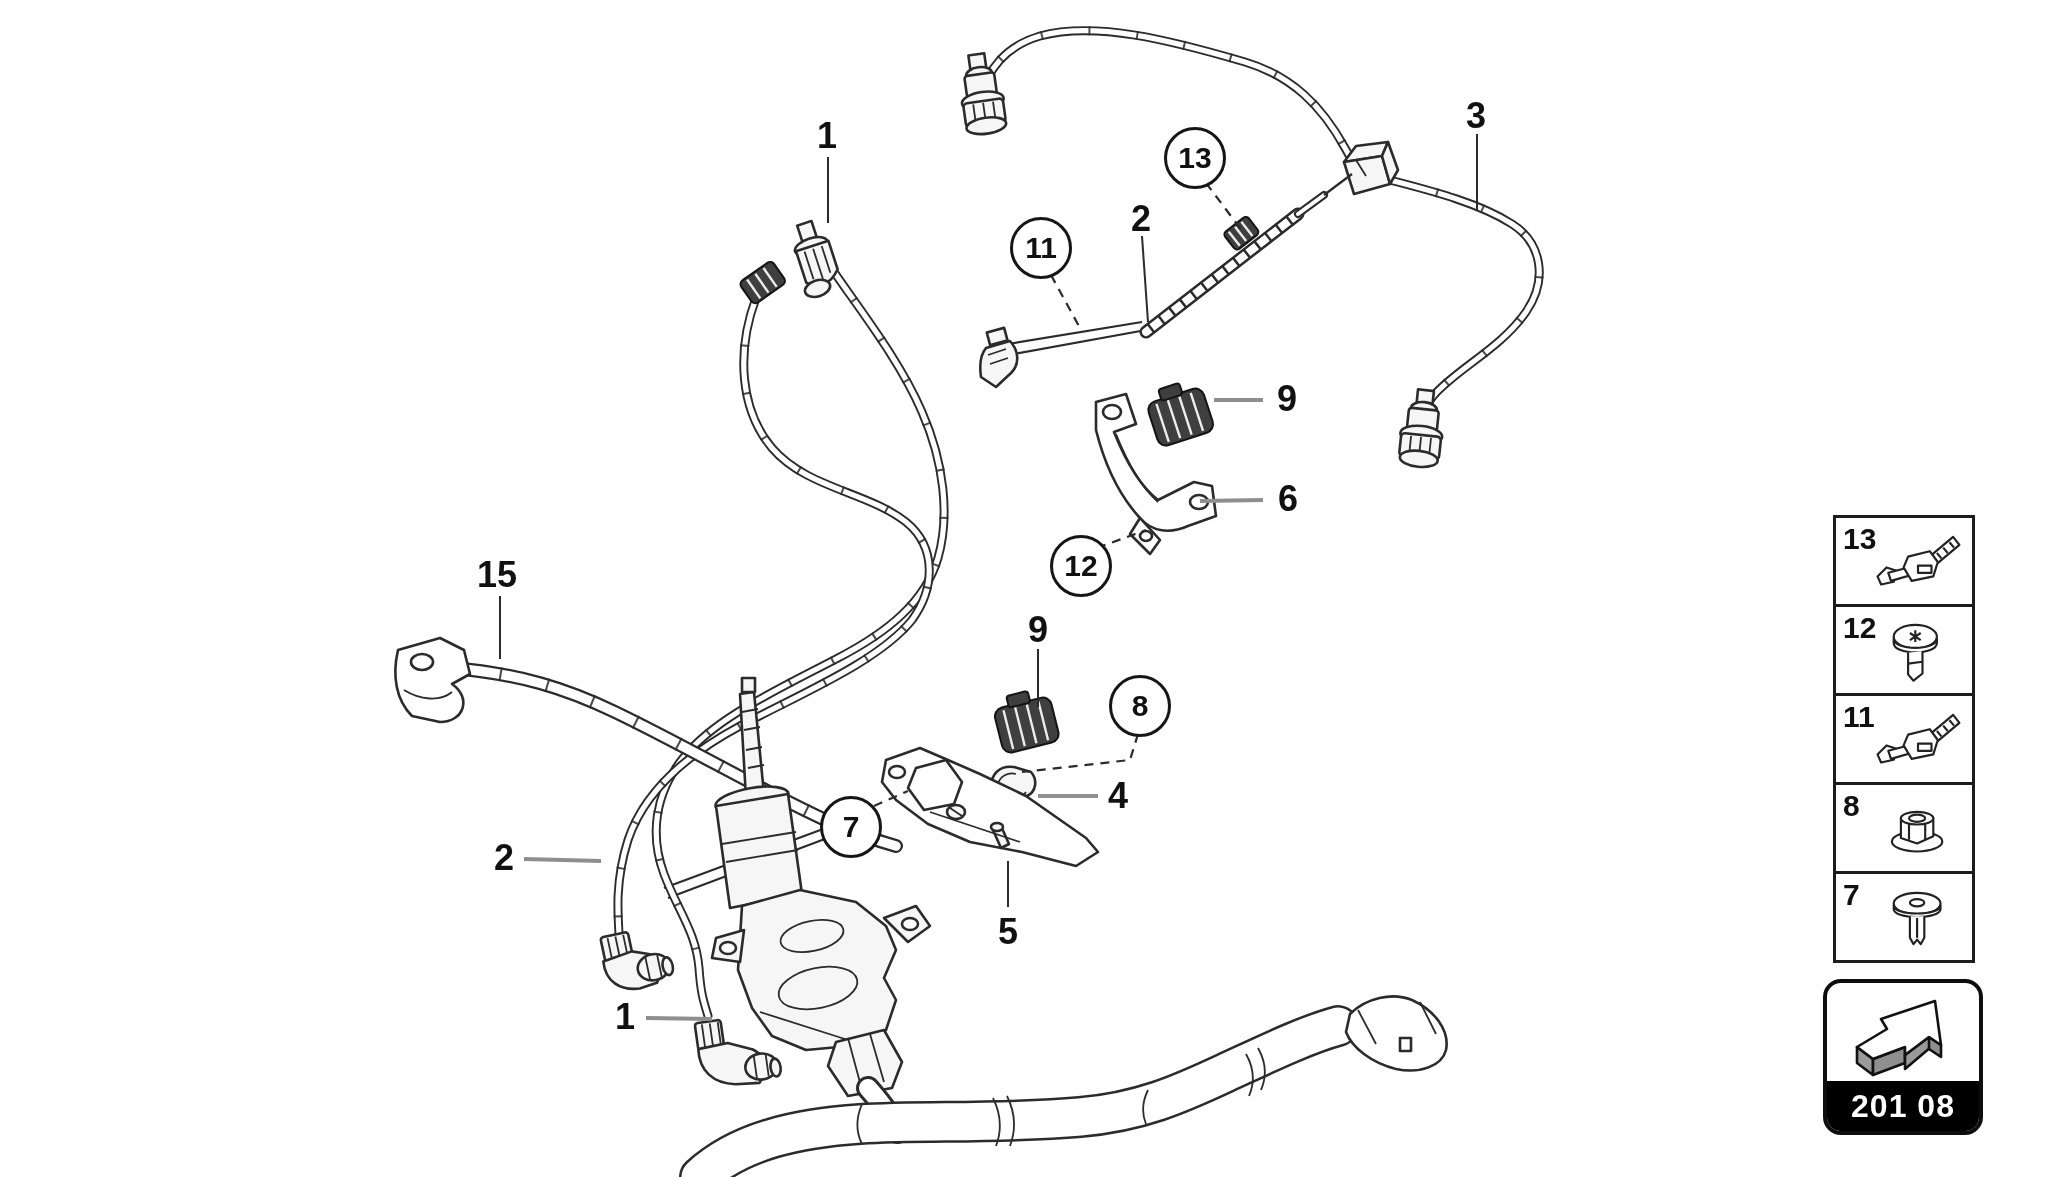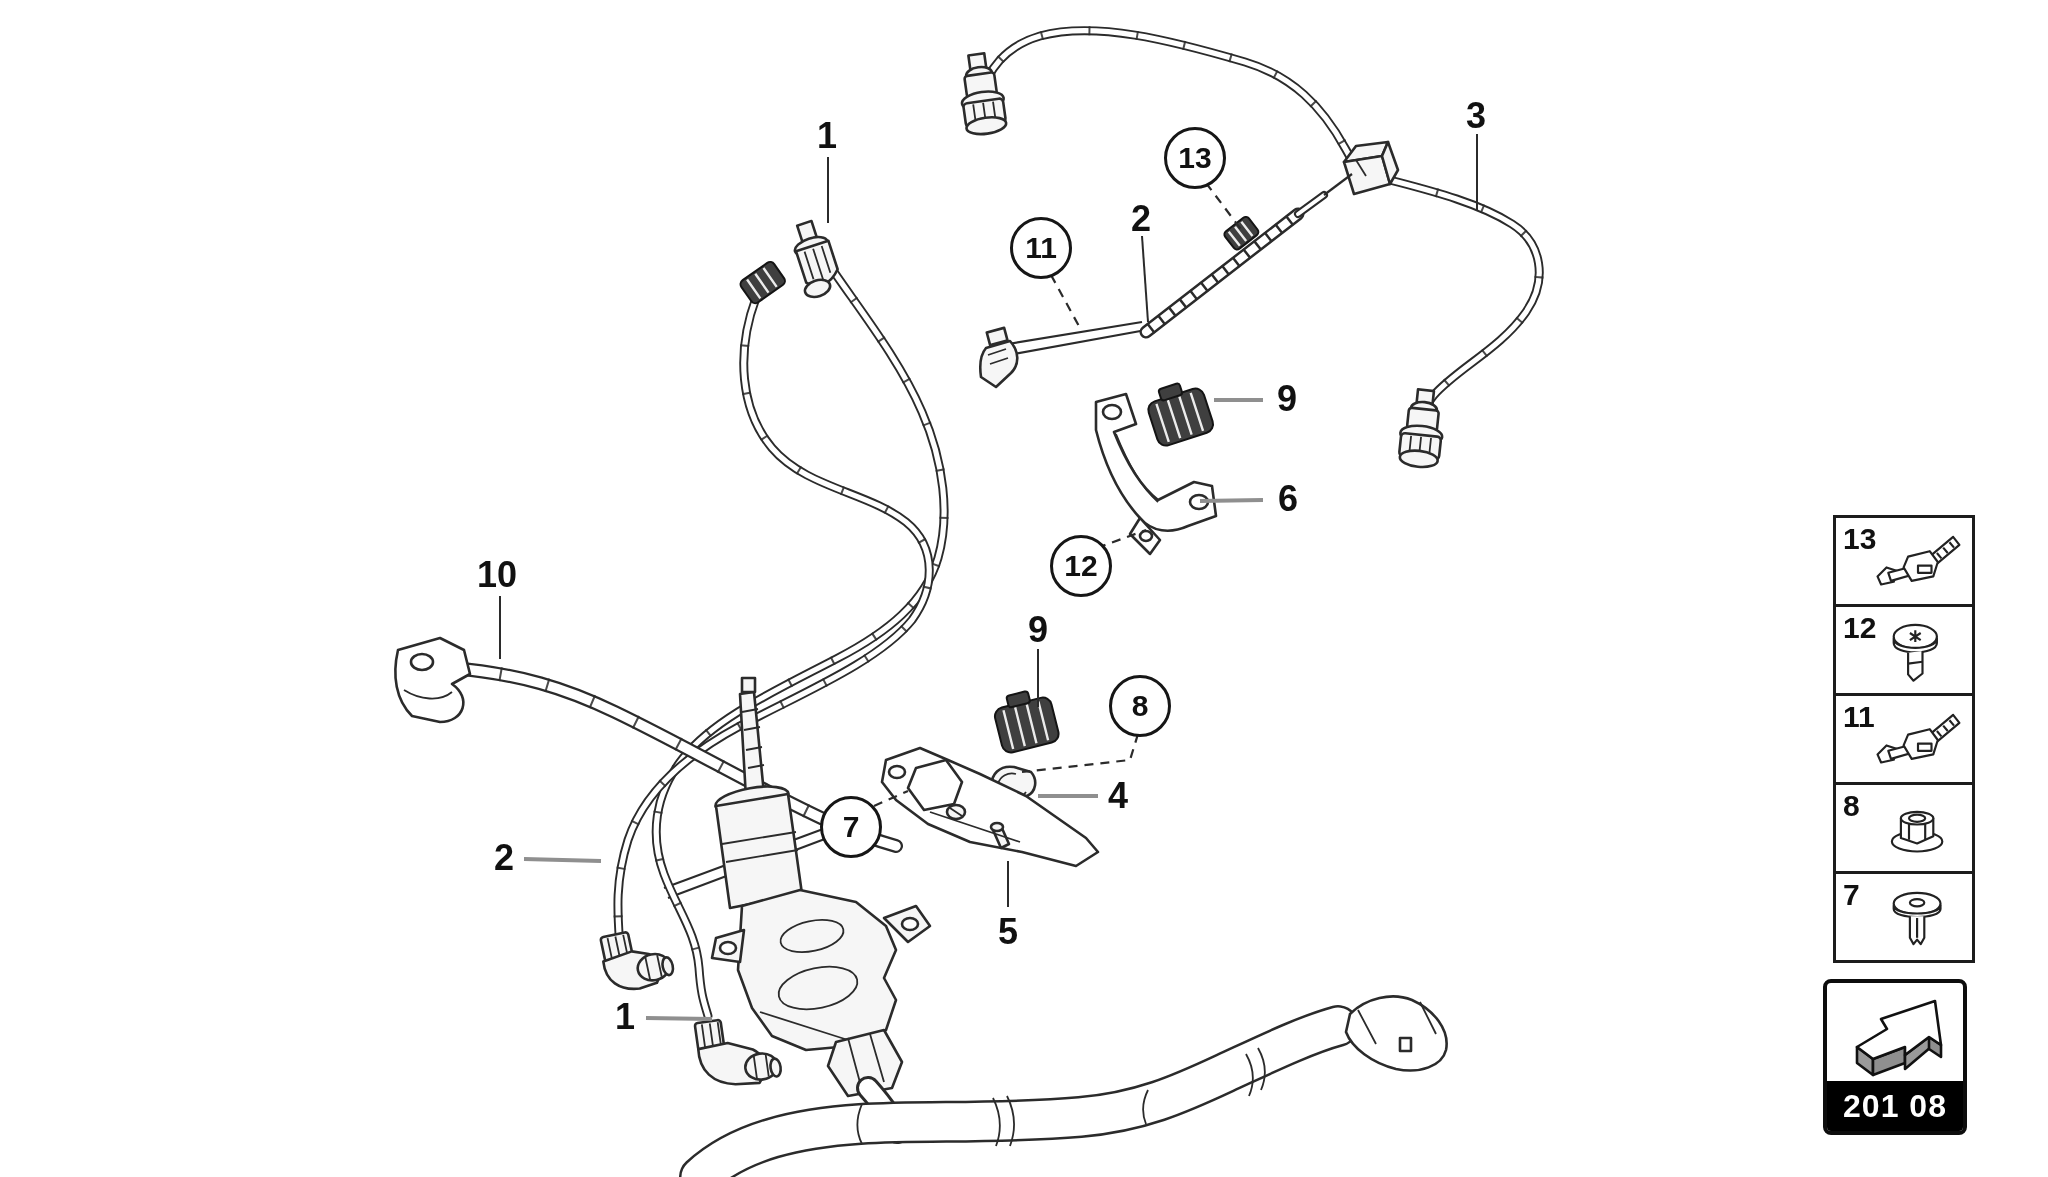--- a/index.html
+++ b/index.html
@@ -29,22 +29,22 @@
   .co-c{position:absolute;transform:translate(-50%,-50%);width:56px;height:56px;border:3px solid #161616;
         border-radius:50%;background:#fff;color:#111;font-weight:bold;font-size:30px;
         display:flex;align-items:center;justify-content:center;cursor:pointer;user-select:none;}
   
   .legend{position:absolute;left:1833px;top:515px;width:142px;}
   .legend-cell{position:relative;height:86px;border:3px solid #1c1c1c;background:#fff;margin-top:-3px;}
   .legend-cell:first-child{margin-top:0;}
   .legend-num{position:absolute;left:7px;top:4px;font-size:30px;font-weight:bold;color:#111;}
   .legend-ico{position:absolute;right:2px;top:8px;}
   
-  .nav{position:absolute;left:1823px;top:979px;width:144px;height:156px;border:4px solid #0d0d0d;
-       border-radius:8px;background:#fff;overflow:hidden;box-sizing:border-box;cursor:pointer;}
+  .nav{position:absolute;left:1823px;top:979px;width:160px;height:156px;border:4px solid #0d0d0d;
+       border-radius:18px;background:#fff;overflow:hidden;box-sizing:border-box;cursor:pointer;}
   .nav-arrow{position:absolute;left:0;top:0;width:152px;height:100px;}
   .nav-bar{position:absolute;left:0;bottom:0;width:100%;height:50px;background:#000;color:#fff;
            display:flex;align-items:center;justify-content:center;font-size:32px;font-weight:bold;letter-spacing:1px;}
 </style>
 </head>
 <body>
 
 <div class="stage">
 
   <svg id="art" width="2048" height="1177" viewBox="0 0 2048 1177">
@@ -252,21 +252,21 @@
       <path class="leader-d" d="M874 806 L908 791"></path>
     </g>
   </svg>
 
   <div>
     <div class="co" style="left:827px;top:136px">1</div>
     <div class="co" style="left:1141px;top:219px">2</div>
     <div class="co" style="left:1476px;top:116px">3</div>
     <div class="co" style="left:1287px;top:399px">9</div>
     <div class="co" style="left:1288px;top:499px">6</div>
-    <div class="co" style="left:497px;top:575px">10</div>
+    <div class="co" style="left:497px;top:575px">15</div>
     <div class="co" style="left:1038px;top:630px">9</div>
     <div class="co" style="left:1118px;top:796px">4</div>
     <div class="co" style="left:1008px;top:932px">5</div>
     <div class="co" style="left:504px;top:858px">2</div>
     <div class="co" style="left:625px;top:1017px">1</div>
 
     <div class="co-c" style="left:1195px;top:158px">13</div>
     <div class="co-c" style="left:1041px;top:248px">11</div>
     <div class="co-c" style="left:1081px;top:566px">12</div>
     <div class="co-c" style="left:1140px;top:706px">8</div>

